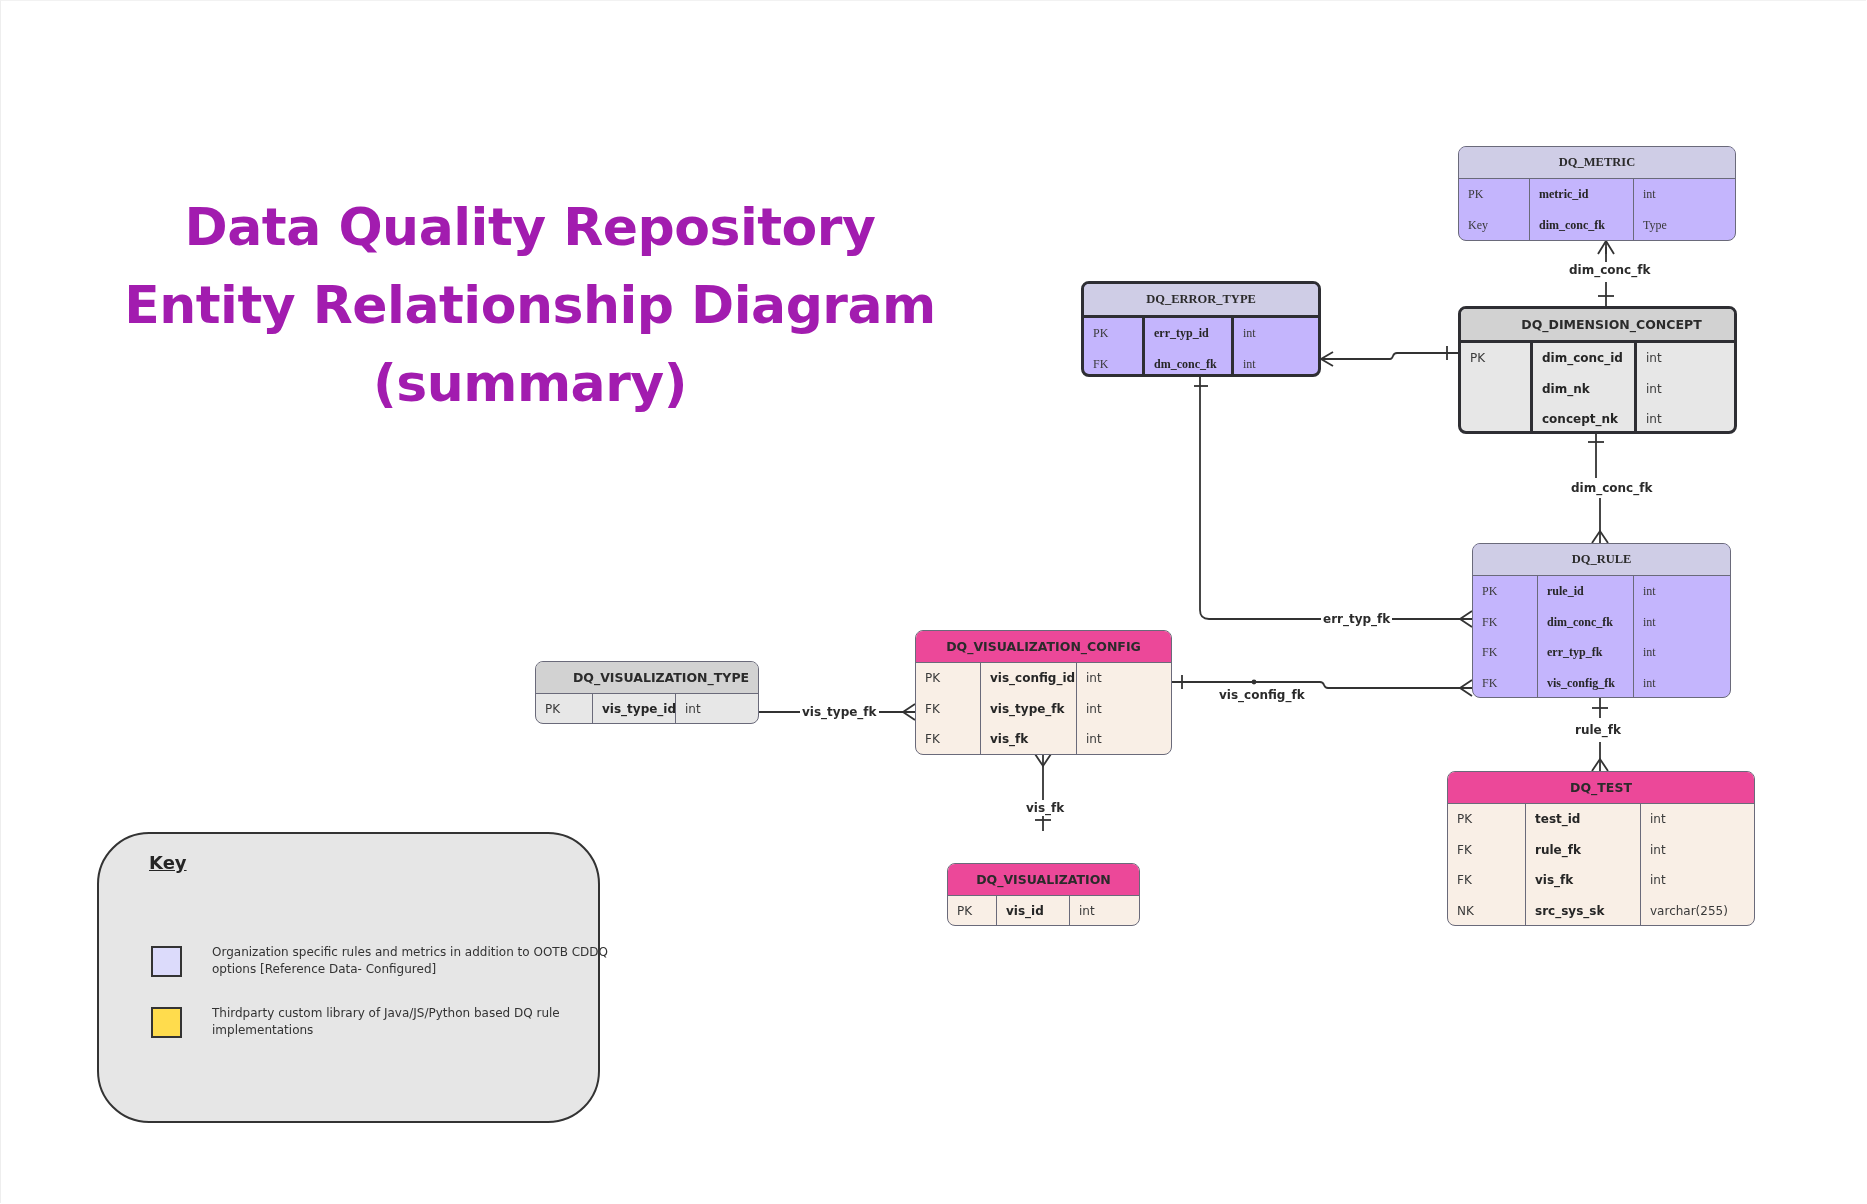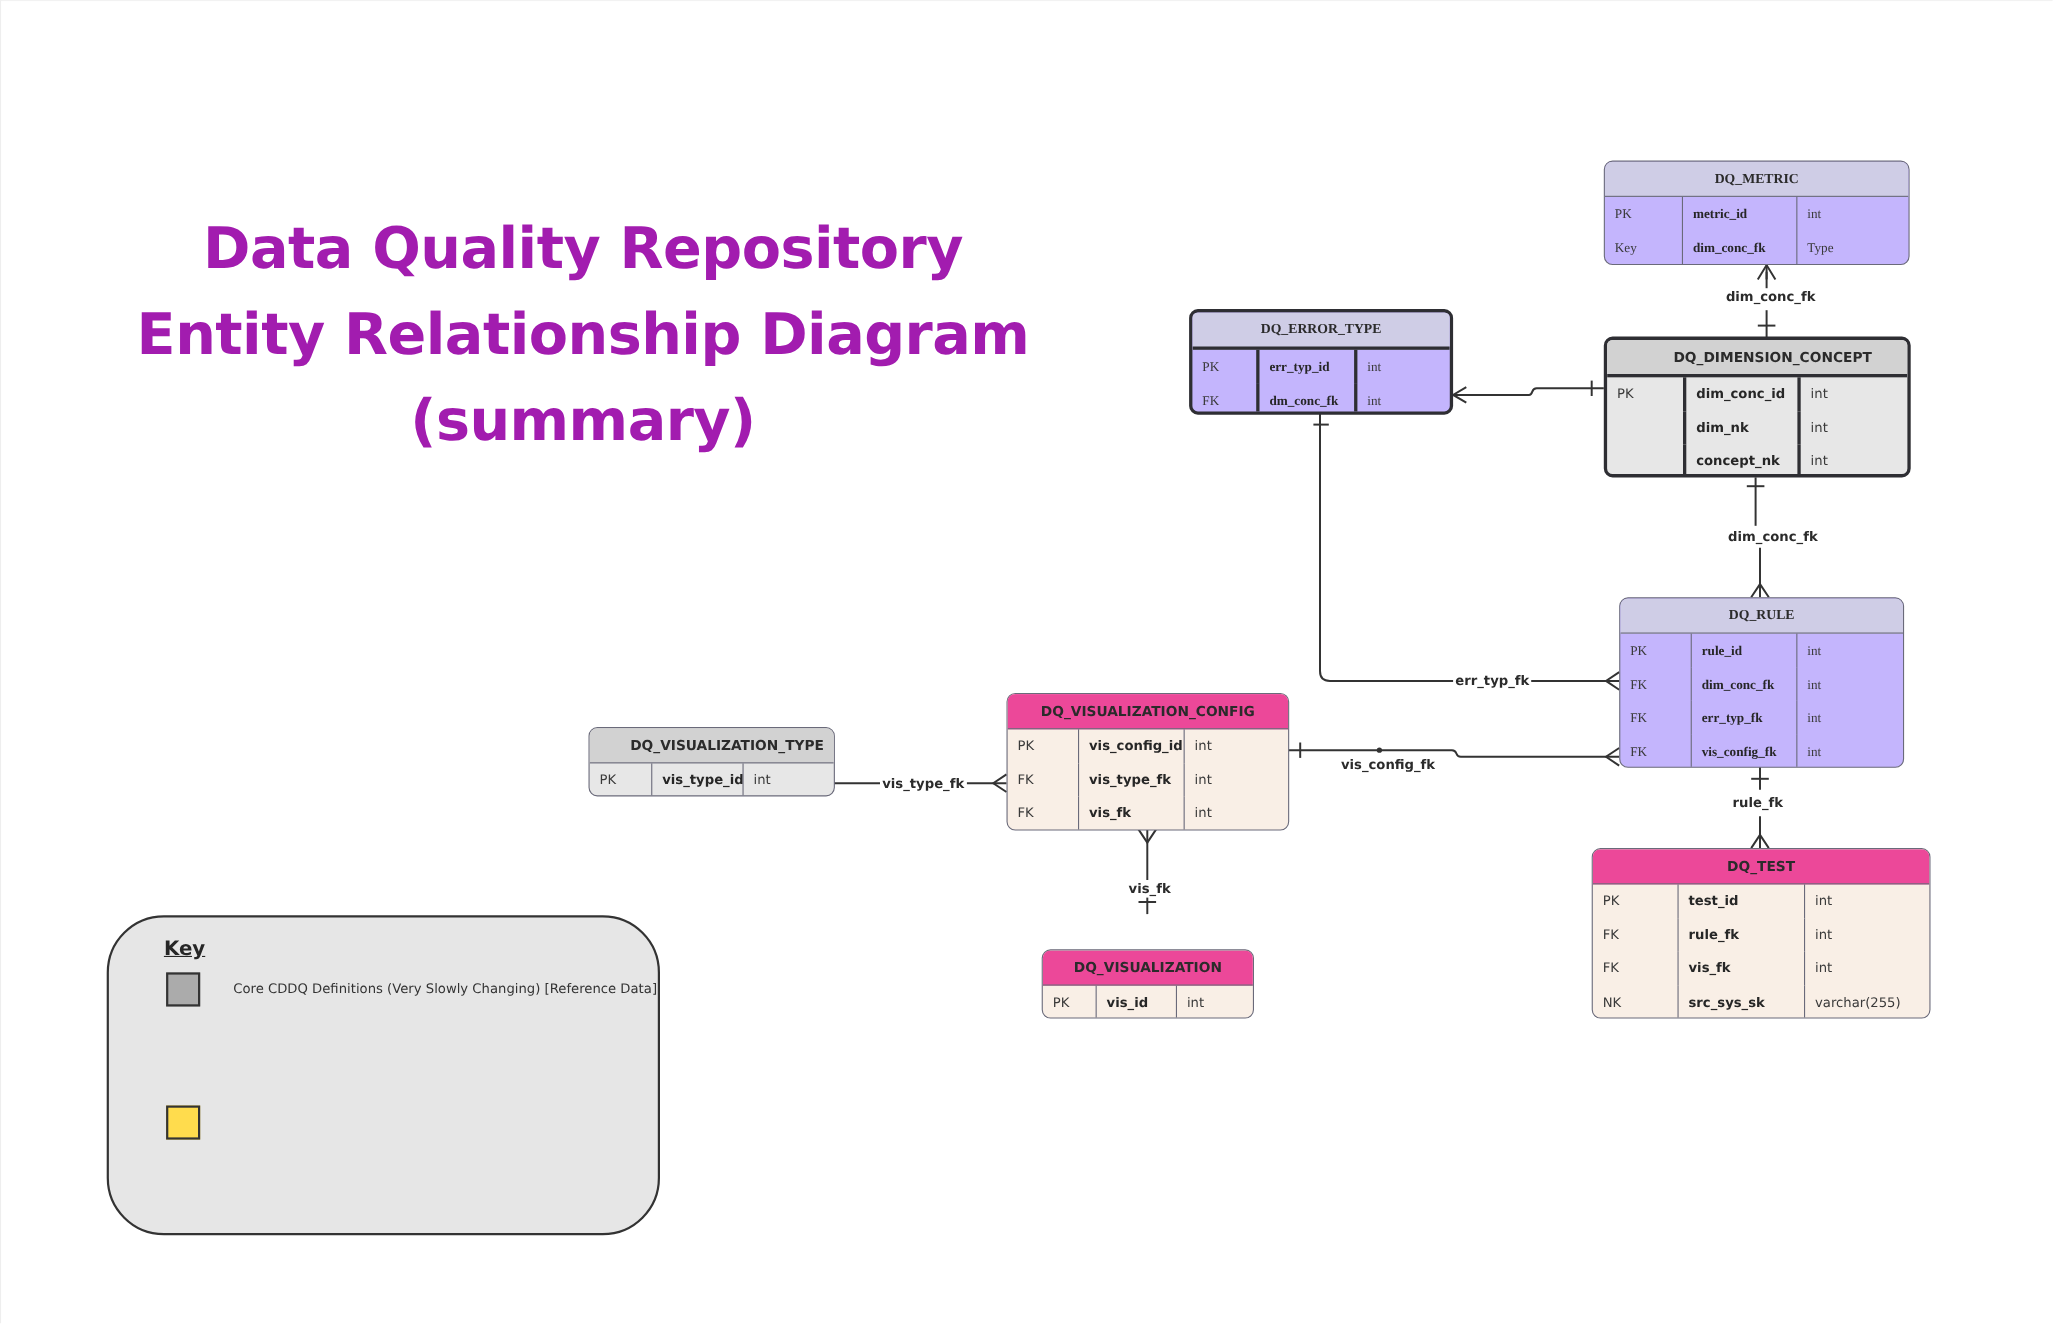--- a/index.html
+++ b/index.html
@@ -223,20 +223,21 @@
   <div class="ehead">DQ_VISUALIZATION</div>
   <div class="erows" style="grid-template-columns:48px 73px 1fr;">
     <div class="cell">PK</div>
     <div class="cell name colsep">vis_id</div>
     <div class="cell colsep">int</div>
   </div>
 </div>
 
 <div class="key-box">
   <div class="key-title">Key</div>
-  <div class="key-item" style="top:50px;">
-    <div class="swatch" style="background:#ababab;"></div>
-    <div class="key-text">Core CDDQ Definitions (Very Slowly Changing) [Reference Data]</div>
+  <div class="key-item" style="top:110px;">
+    <div class="swatch" style="background:#dcdbfb;"></div>
+    <div class="key-text">Organization specific rules and metrics in addition to OOTB CDDQ options [Reference Data- Configured]</div>
   </div>
   <div class="key-item" style="top:171px;">
     <div class="swatch" style="background:#ffdc4d;"></div>
+    <div class="key-text">Thirdparty custom library of Java/JS/Python based DQ rule implementations</div>
   </div>
 </div>
 
 </body></html>

